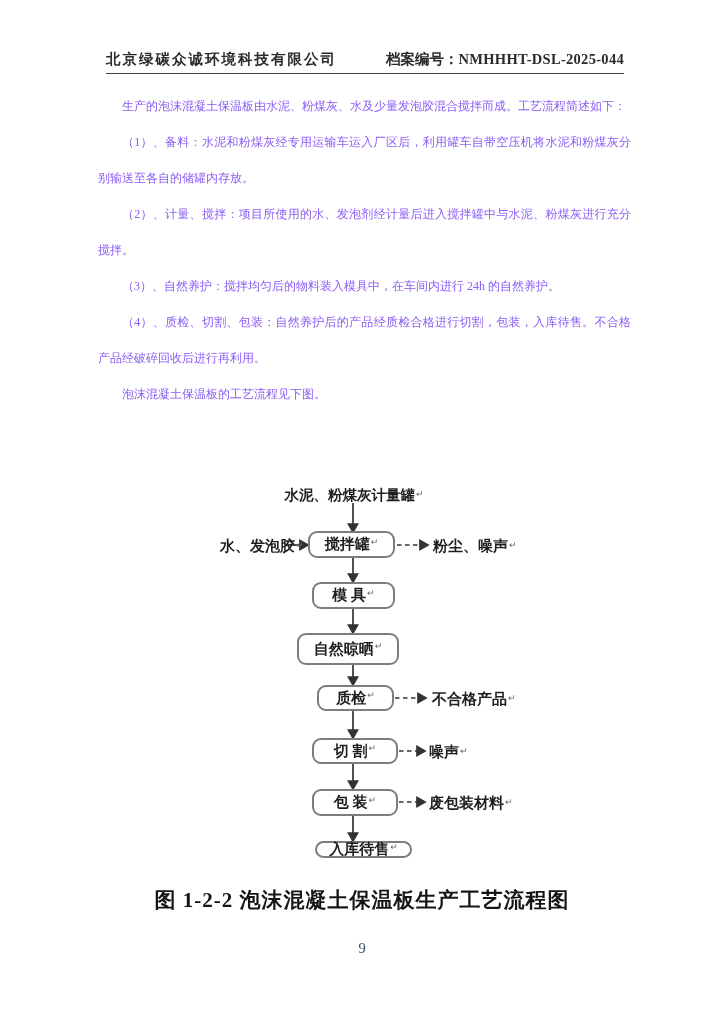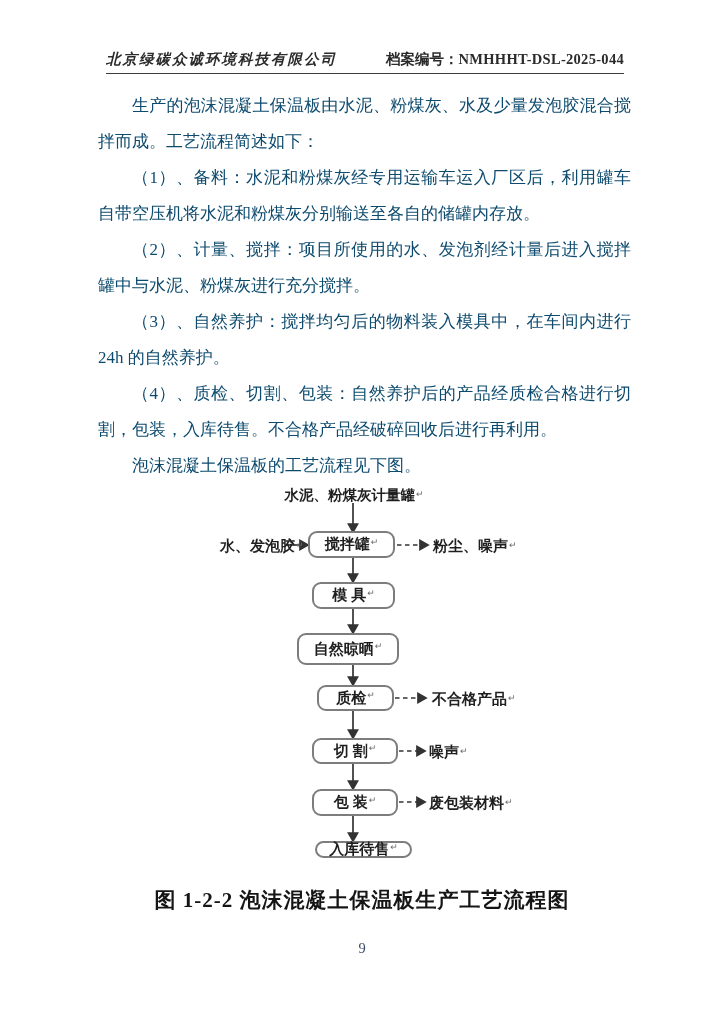--- a/index.html
+++ b/index.html
@@ -24,46 +24,45 @@
     justify-content: space-between;
     align-items: flex-end;
     border-bottom: 1.5px solid #3c3c3c;
     padding-bottom: 4px;
     font-size: 14.5px;
   }
   .header .company {
     letter-spacing: 2px;
     font-weight: 600;
     color: #2b2b2b;
-    font-style: italic;
   }
   .header .archive { color: #2b2b2b; font-weight: 600; }
   .header .archive .num { font-weight: 700; letter-spacing: 0.3px; }
   
   .body-text {
     position: absolute;
     left: 98px;
     top: 88px;
     width: 533px;
   }
   .body-text p {
-    font-size: 17px;
+    font-size: 12px;
     line-height: 36px;
     text-indent: 2em;
     text-align: justify;
-    color: #0c4a6e;
+    color: #8b5cf6;
   }
   
   .flowchart {
     position: absolute;
     left: 0;
     top: 478px;
     width: 724px;
     height: 404px;
-    font-family: Liberation Sans, sans-serif;
+    font-family: Liberation Serif, serif;
   }
   .flowchart svg { position: absolute; left: 0; top: 0; }
   .fc-label {
     position: absolute;
     font-size: 14.5px;
     font-weight: 700;
     color: #1f1f1f;
     white-space: nowrap;
   }
   .fc-top-label { left: 354px; top: 8px; transform: translateX(-50%); }

